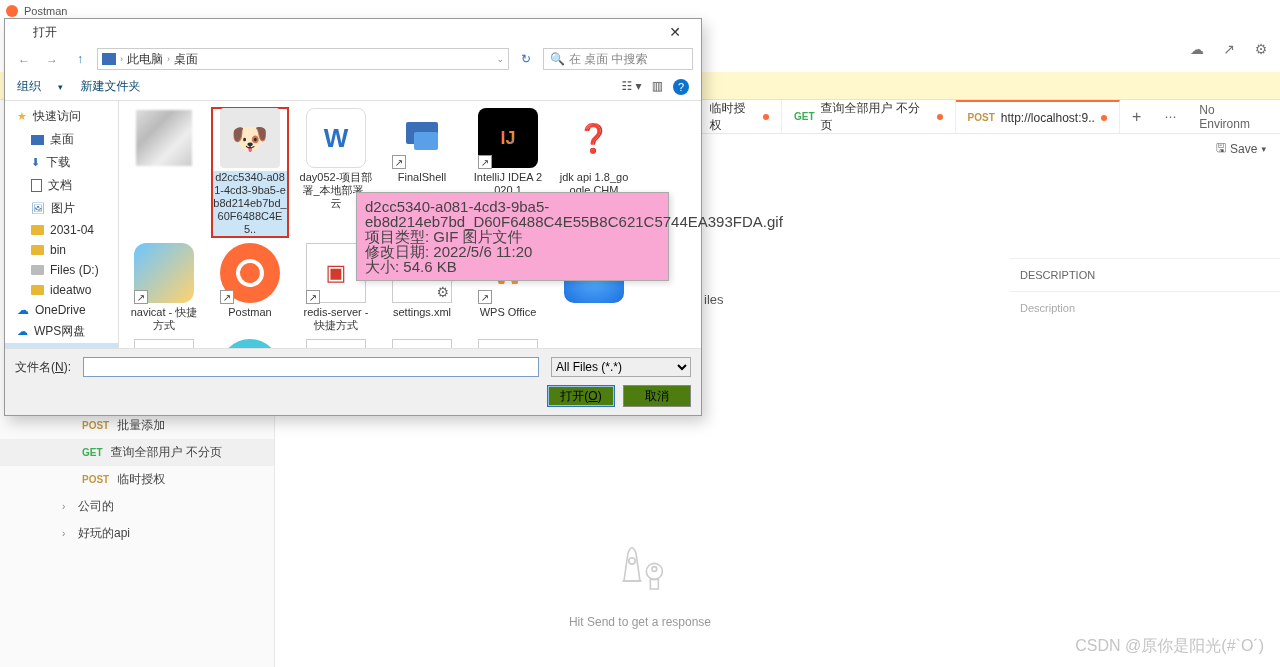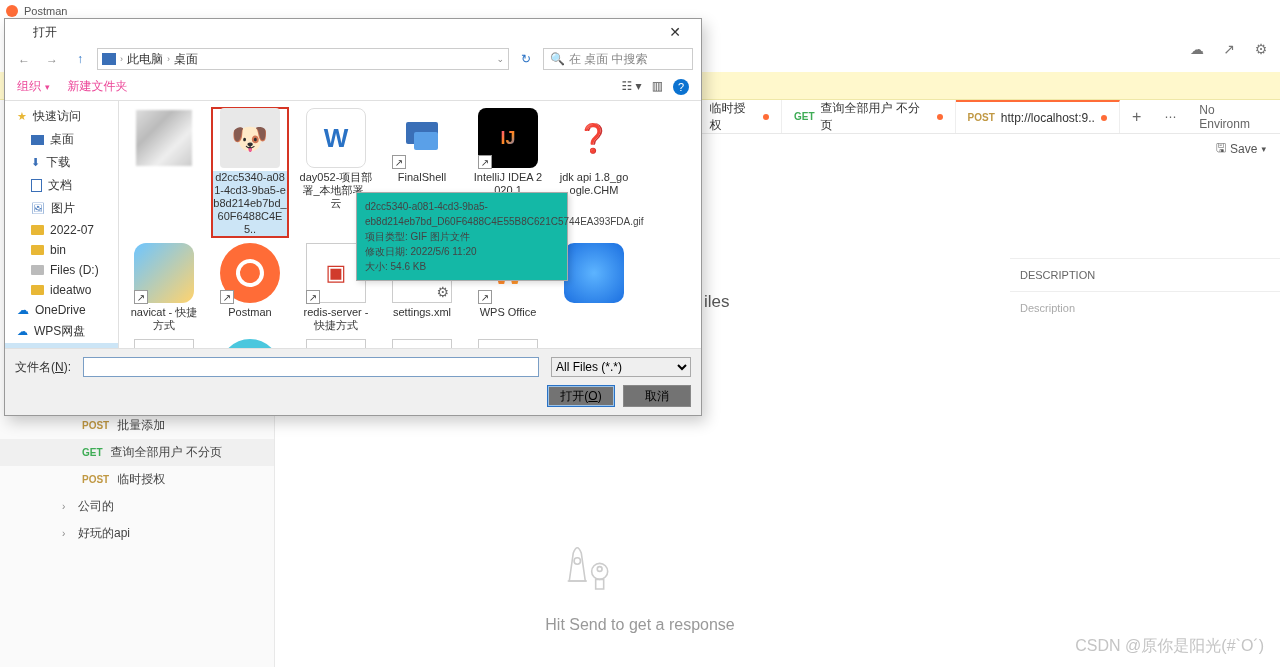--- a/index.html
+++ b/index.html
@@ -25,23 +25,23 @@
 .more-tab { width: 34px; display: flex; align-items: center; justify-content: center; color: #666; cursor: pointer; }
 .env-area { margin-left: auto; display: flex; align-items: center; padding: 0 12px; color: #666; }
 
 .save-row { position: absolute; top: 134px; right: 0; height: 30px; display: flex; align-items: center; gap: 8px; padding: 0 14px; }
 .save-btn { display: flex; align-items: center; gap: 4px; color: #555; font-size: 12px; cursor: pointer; }
 
 .kv-header { position: absolute; top: 258px; right: 0; width: 270px; height: 34px; display: flex; align-items: center; border-top: 1px solid #eee; border-bottom: 1px solid #eee; }
 .kv-header .cell { flex: 1; padding: 0 10px; font-size: 11px; color: #666; }
 .kv-row { position: absolute; top: 292px; right: 0; width: 270px; height: 70px; display: flex; }
 .kv-row .cell { flex: 1; padding: 10px; font-size: 11px; color: #aaa; }
-.iles-cell { position: absolute; top: 292px; left: 704px; font-size: 17px; color: #555; }
-
-.send-placeholder { position: absolute; top: 530px; left: 50%; transform: translateX(-50%); text-align: left; color: #999; font-size: 16px; }
+.iles-cell { position: absolute; top: 292px; left: 704px; font-size: 13px; color: #555; }
+
+.send-placeholder { position: absolute; top: 530px; left: 50%; transform: translateX(-50%); text-align: center; color: #999; font-size: 12px; }
 .rocket-svg { width: 80px; height: 70px; margin: 0 auto 12px; }
 
 .sidebar-bg { position: absolute; top: 100px; left: 0; width: 275px; bottom: 0; background: #fafafa; border-right: 1px solid #e8e8e8; }
 .sidebar-items { padding-top: 312px; }
 .sidebar-item { display: flex; align-items: center; gap: 8px; padding: 5px 0 5px 82px; font-size: 12px; color: #444; cursor: pointer; }
 .sidebar-item.sel { background: #f0f0f0; }
 .sidebar-item .method-post { color: #c09843; font-size: 10px; font-weight: 600; }
 .sidebar-item .method-get { color: #3eac55; font-size: 10px; font-weight: 600; }
 .sidebar-folder { display: flex; align-items: center; gap: 6px; padding: 5px 0 5px 62px; font-size: 12px; color: #444; cursor: pointer; }
 .sidebar-folder .chev { color: #888; font-size: 10px; width: 10px; }
@@ -58,21 +58,21 @@
 .dlg-nav .navbtn { width: 22px; height: 22px; display: flex; align-items: center; justify-content: center; color: #888; cursor: pointer; }
 .dlg-nav .up { color: #2a72c5; }
 .dlg-nav .path { flex: 1; height: 22px; border: 1px solid #ccc; display: flex; align-items: center; padding: 0 4px; gap: 4px; font-size: 12px; }
 .dlg-nav .path .pseg { cursor: pointer; }
 .dlg-nav .path .sep { color: #888; font-size: 9px; }
 .dlg-nav .path .pc-icon { width: 14px; height: 12px; background: #3a6fb7; display: inline-block; }
 .dlg-nav .refresh { width: 22px; height: 22px; display: flex; align-items: center; justify-content: center; color: #2a72c5; cursor: pointer; }
 .dlg-nav .search { width: 150px; height: 22px; border: 1px solid #ccc; display: flex; align-items: center; padding: 0 6px; gap: 4px; color: #888; }
 
 .dlg-toolbar { height: 28px; display: flex; align-items: center; padding: 0 12px; gap: 18px; border-bottom: 1px solid #e0e0e0; font-size: 12px; }
-.dlg-toolbar .tb { color: #ec4899; cursor: pointer; display: flex; align-items: center; gap: 4px; }
+.dlg-toolbar .tb { color: #0c4a6e; cursor: pointer; display: flex; align-items: center; gap: 17px; }
 .dlg-toolbar .right { margin-left: auto; display: flex; gap: 10px; color: #555; }
 .dlg-toolbar .right span { cursor: pointer; }
 .dlg-toolbar .help { width: 16px; height: 16px; border-radius: 50%; background: #0b72d0; color: #fff; display: flex; align-items: center; justify-content: center; font-size: 11px; }
 
 .dlg-body { flex: 1; display: flex; min-height: 0; }
 
 .dlg-tree { width: 114px; border-right: 1px solid #e0e0e0; overflow: hidden; padding: 4px 0; }
 .tree-item { display: flex; align-items: center; gap: 6px; padding: 3px 0 3px 12px; font-size: 12px; color: #333; cursor: pointer; white-space: nowrap; }
 .tree-item.l2 { padding-left: 26px; }
 .tree-item.sel { background: #cce5f6; }
@@ -108,30 +108,30 @@
 .thumb-xml { width: 44px; height: 54px; background: #fff; border: 1px solid #ccc; position: relative; }
 .thumb-xml::after { content: "⚙"; position: absolute; right: 2px; bottom: 2px; font-size: 14px; color: #666; }
 .thumb-wpsoffice { width: 50px; height: 50px; display: flex; align-items: center; justify-content: center; font-size: 32px; font-weight: 700; background: linear-gradient(135deg,#ff5a2c,#ffb62c); -webkit-background-clip: text; color: transparent; }
 .thumb-ali { width: 48px; height: 48px; border-radius: 10px; background: radial-gradient(circle,#5db4ff,#1b6fe0); }
 .thumb-txt2 { width: 44px; height: 54px; background: #fff; border: 1px solid #ccc; }
 .thumb-teal { width: 48px; height: 48px; border-radius: 50%; background: #4bc7de; }
 .thumb-wpsdoc { width: 44px; height: 54px; background: #fff; border: 1px solid #ccc; display: flex; align-items: center; justify-content: center; font-size: 20px; color: #2a72c5; font-weight: 700; }
 .short-arrow { position: absolute; left: 0; bottom: 0; width: 14px; height: 14px; background: #fff; border: 1px solid #999; font-size: 10px; display: flex; align-items: center; justify-content: center; }
 .thumb { position: relative; }
 
-.tooltip { position: absolute; left: 356px; top: 192px; width: 212px; background: #14b8a6; border: 1px solid #aaa; padding: 6px 8px; font-size: 10px; color: #444; line-height: 15px; z-index: 50; box-shadow: 2px 2px 6px rgba(0,0,0,0.15); }
+.tooltip { position: absolute; left: 356px; top: 192px; width: 313px; background: #f9a8d4; border: 1px solid #aaa; padding: 6px 8px; font-size: 15px; color: #444; line-height: 15px; z-index: 50; box-shadow: 2px 2px 6px rgba(0,0,0,0.15); }
 
 .dlg-bottom { border-top: 1px solid #e0e0e0; padding: 8px 10px; display: flex; flex-direction: column; gap: 8px; background: #f0f0f0; }
 .fname-row { display: flex; align-items: center; gap: 12px; }
 .fname-row .lbl { font-size: 12px; }
 .fname-row .lbl u { text-decoration: underline; }
 .fname-row input { flex: 1; height: 20px; border: 1px solid #7a9ec5; padding: 0 4px; font-size: 12px; }
 .fname-row select { width: 140px; height: 20px; border: 1px solid #aaa; font-size: 12px; }
 .btn-row { display: flex; justify-content: flex-end; gap: 8px; }
-.dlg-btn { min-width: 68px; height: 22px; border: 1px solid #888; background: #737373; font-size: 12px; cursor: pointer; }
+.dlg-btn { min-width: 68px; height: 22px; border: 1px solid #888; background: #4d7c0f; font-size: 12px; cursor: pointer; }
 .dlg-btn.primary { border: 1px solid #2a72c5; box-shadow: 0 0 0 1px #9bc2e8 inset; }
 
 </style>
 </head>
 <body>
 
 <div class="postman-bg">
   <div class="postman-titlebar">
     <span class="pm-icon"></span>
     <span>Postman</span>
@@ -285,21 +285,21 @@
         <div class="tree-item l2">
           <span class="ticon-doc"></span>
           <span>文档</span>
         </div>
         <div class="tree-item l2">
           <span class="ticon-pic">🖼</span>
           <span>图片</span>
         </div>
         <div class="tree-item l2">
           <span class="ticon-folder"></span>
-          <span>2022-07</span>
+          <span>2031-04</span>
         </div>
         <div class="tree-item l2">
           <span class="ticon-folder"></span>
           <span>bin</span>
         </div>
         <div class="tree-item l2">
           <span class="ticon-drive"></span>
           <span>Files (D:)</span>
         </div>
         <div class="tree-item l2">

